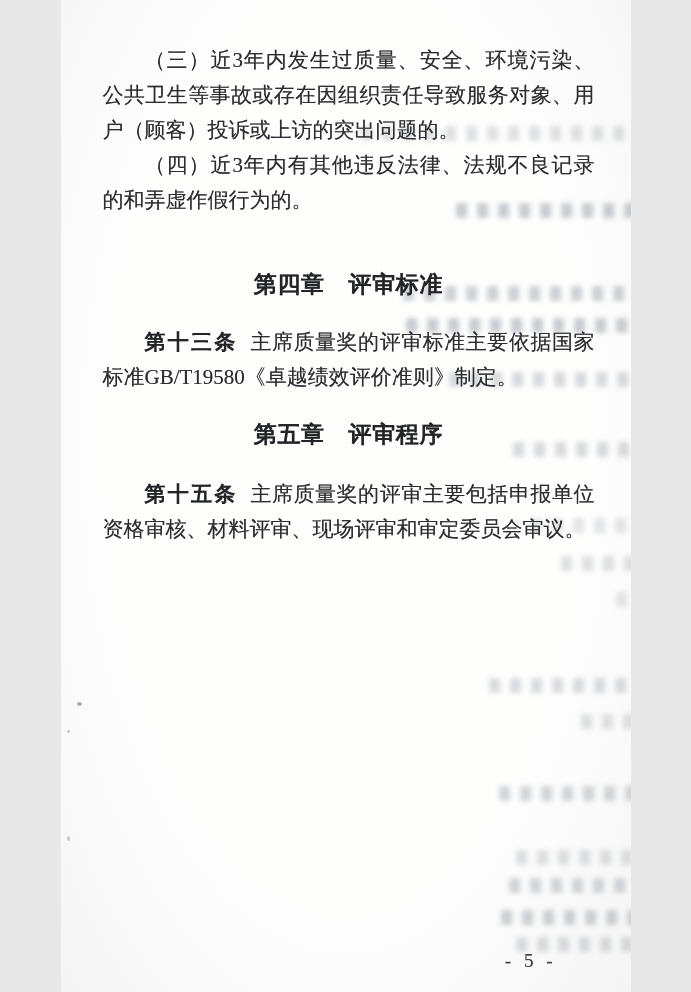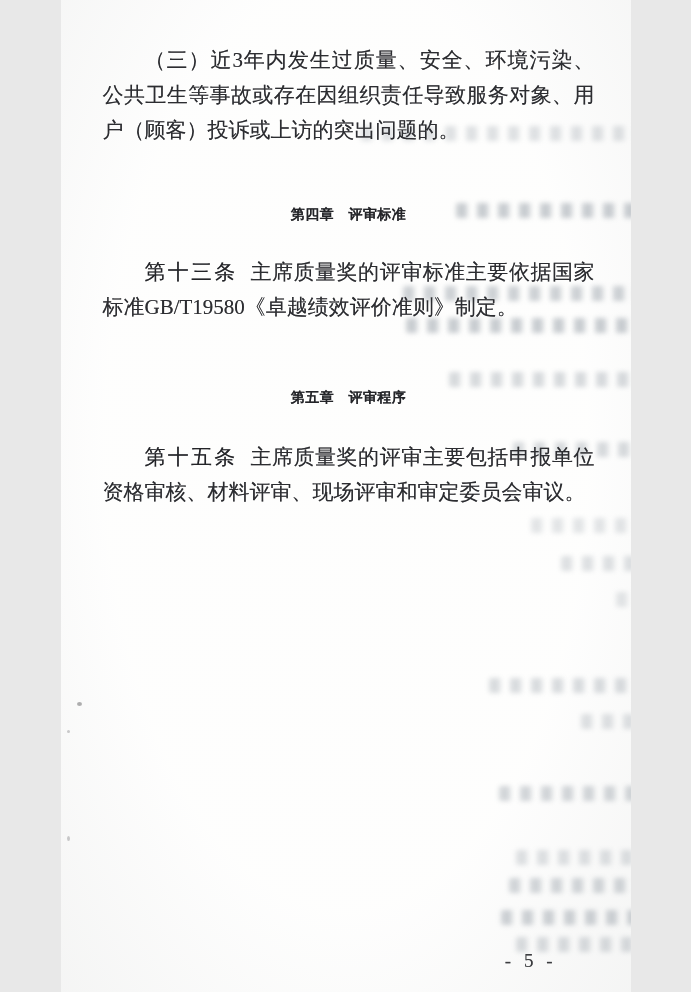--- a/index.html
+++ b/index.html
@@ -14,31 +14,31 @@
   }
   .content{
     position:relative;z-index:2;
     padding:43px 36px 0 42px;
     font-size:21px;line-height:35px;
     color:#2c2d31;
     text-align:justify;
     text-shadow:0 0 .5px rgba(43,44,48,.55);
   }
   .content p{margin:0;text-indent:2em;}
-  .term{font-weight:400;letter-spacing:.08em;margin-right:.62em;color:#232428;}
+  .term{font-weight:700;letter-spacing:.08em;margin-right:.62em;color:#232428;}
   .chapter{
     margin:49px 0 23px;
     text-indent:0 !important;
     text-align:center;
     font-weight:700;
-    font-size:14px;line-height:35px;
+    font-size:23px;line-height:35px;
     color:#232428;
     letter-spacing:.03em;
   }
-  .chapter.second{margin-top:55px;margin-bottom:25px;}
+  .chapter.second{margin-top:22px;margin-bottom:25px;}
   .page-number{
     position:absolute;z-index:2;
     top:950px;right:74px;
     font-size:19px;letter-spacing:4px;
     color:#3c3d40;
     text-shadow:0 0 .5px rgba(60,61,64,.5);
   }
   
   .bleed{
     position:absolute;z-index:1;
@@ -72,20 +72,21 @@
   <div class="bleed" style="left:455px;top:937px;width:205px;opacity:.38;"></div>
 
   <div class="speck" style="left:16px;top:702px;width:5px;height:4px;opacity:.55;"></div>
   <div class="speck" style="left:6px;top:730px;width:3px;height:3px;opacity:.35;"></div>
   <div class="speck" style="left:6px;top:836px;width:3px;height:5px;opacity:.35;"></div>
 
   <main class="content">
 
     <p>（三）近3年内发生过质量、安全、环境污染、公共卫生等事故或存在因组织责任导致服务对象、用户（顾客）投诉或上访的突出问题的。</p>
 
+    <p>（四）近3年内有其他违反法律、法规不良记录的和弄虚作假行为的。</p>
 
 
     <h2 class="chapter">第四章　评审标准</h2>
 
     <p class="article"><span class="term">第十三条</span><span>主席质量奖的评审标准主要依据国家标准GB/T19580《卓越绩效评价准则》制定。</span></p>
 
 
     <h2 class="chapter second">第五章　评审程序</h2>
 
     <p class="article"><span class="term">第十五条</span><span>主席质量奖的评审主要包括申报单位资格审核、材料评审、现场评审和审定委员会审议。</span></p>

